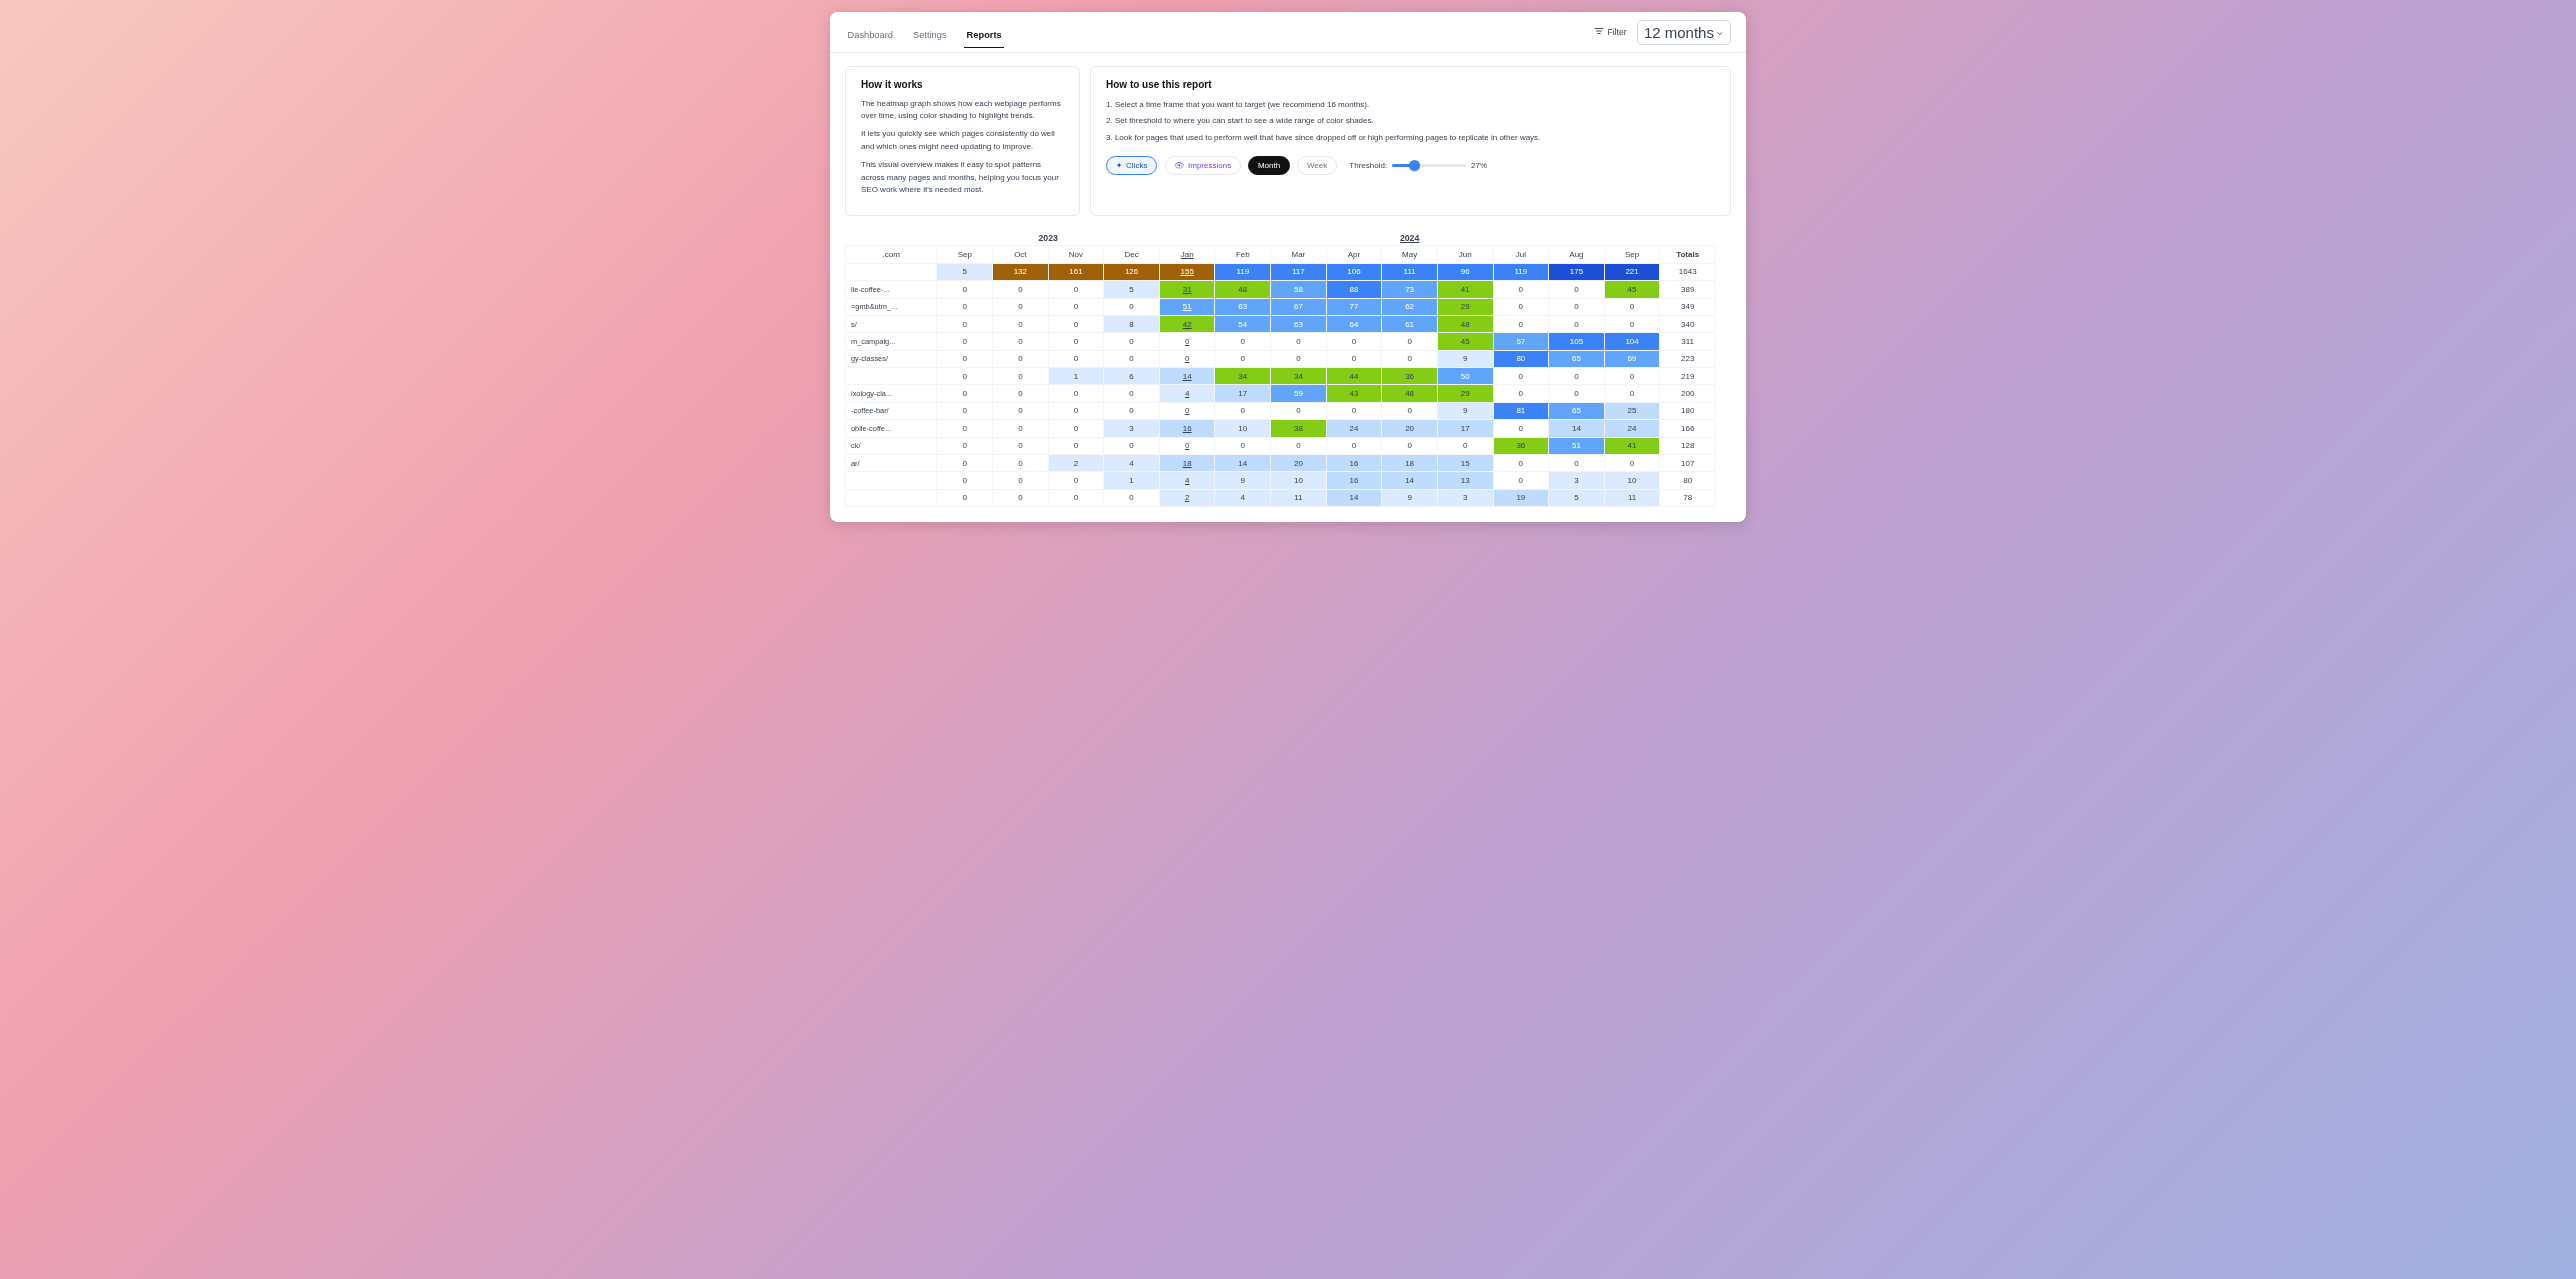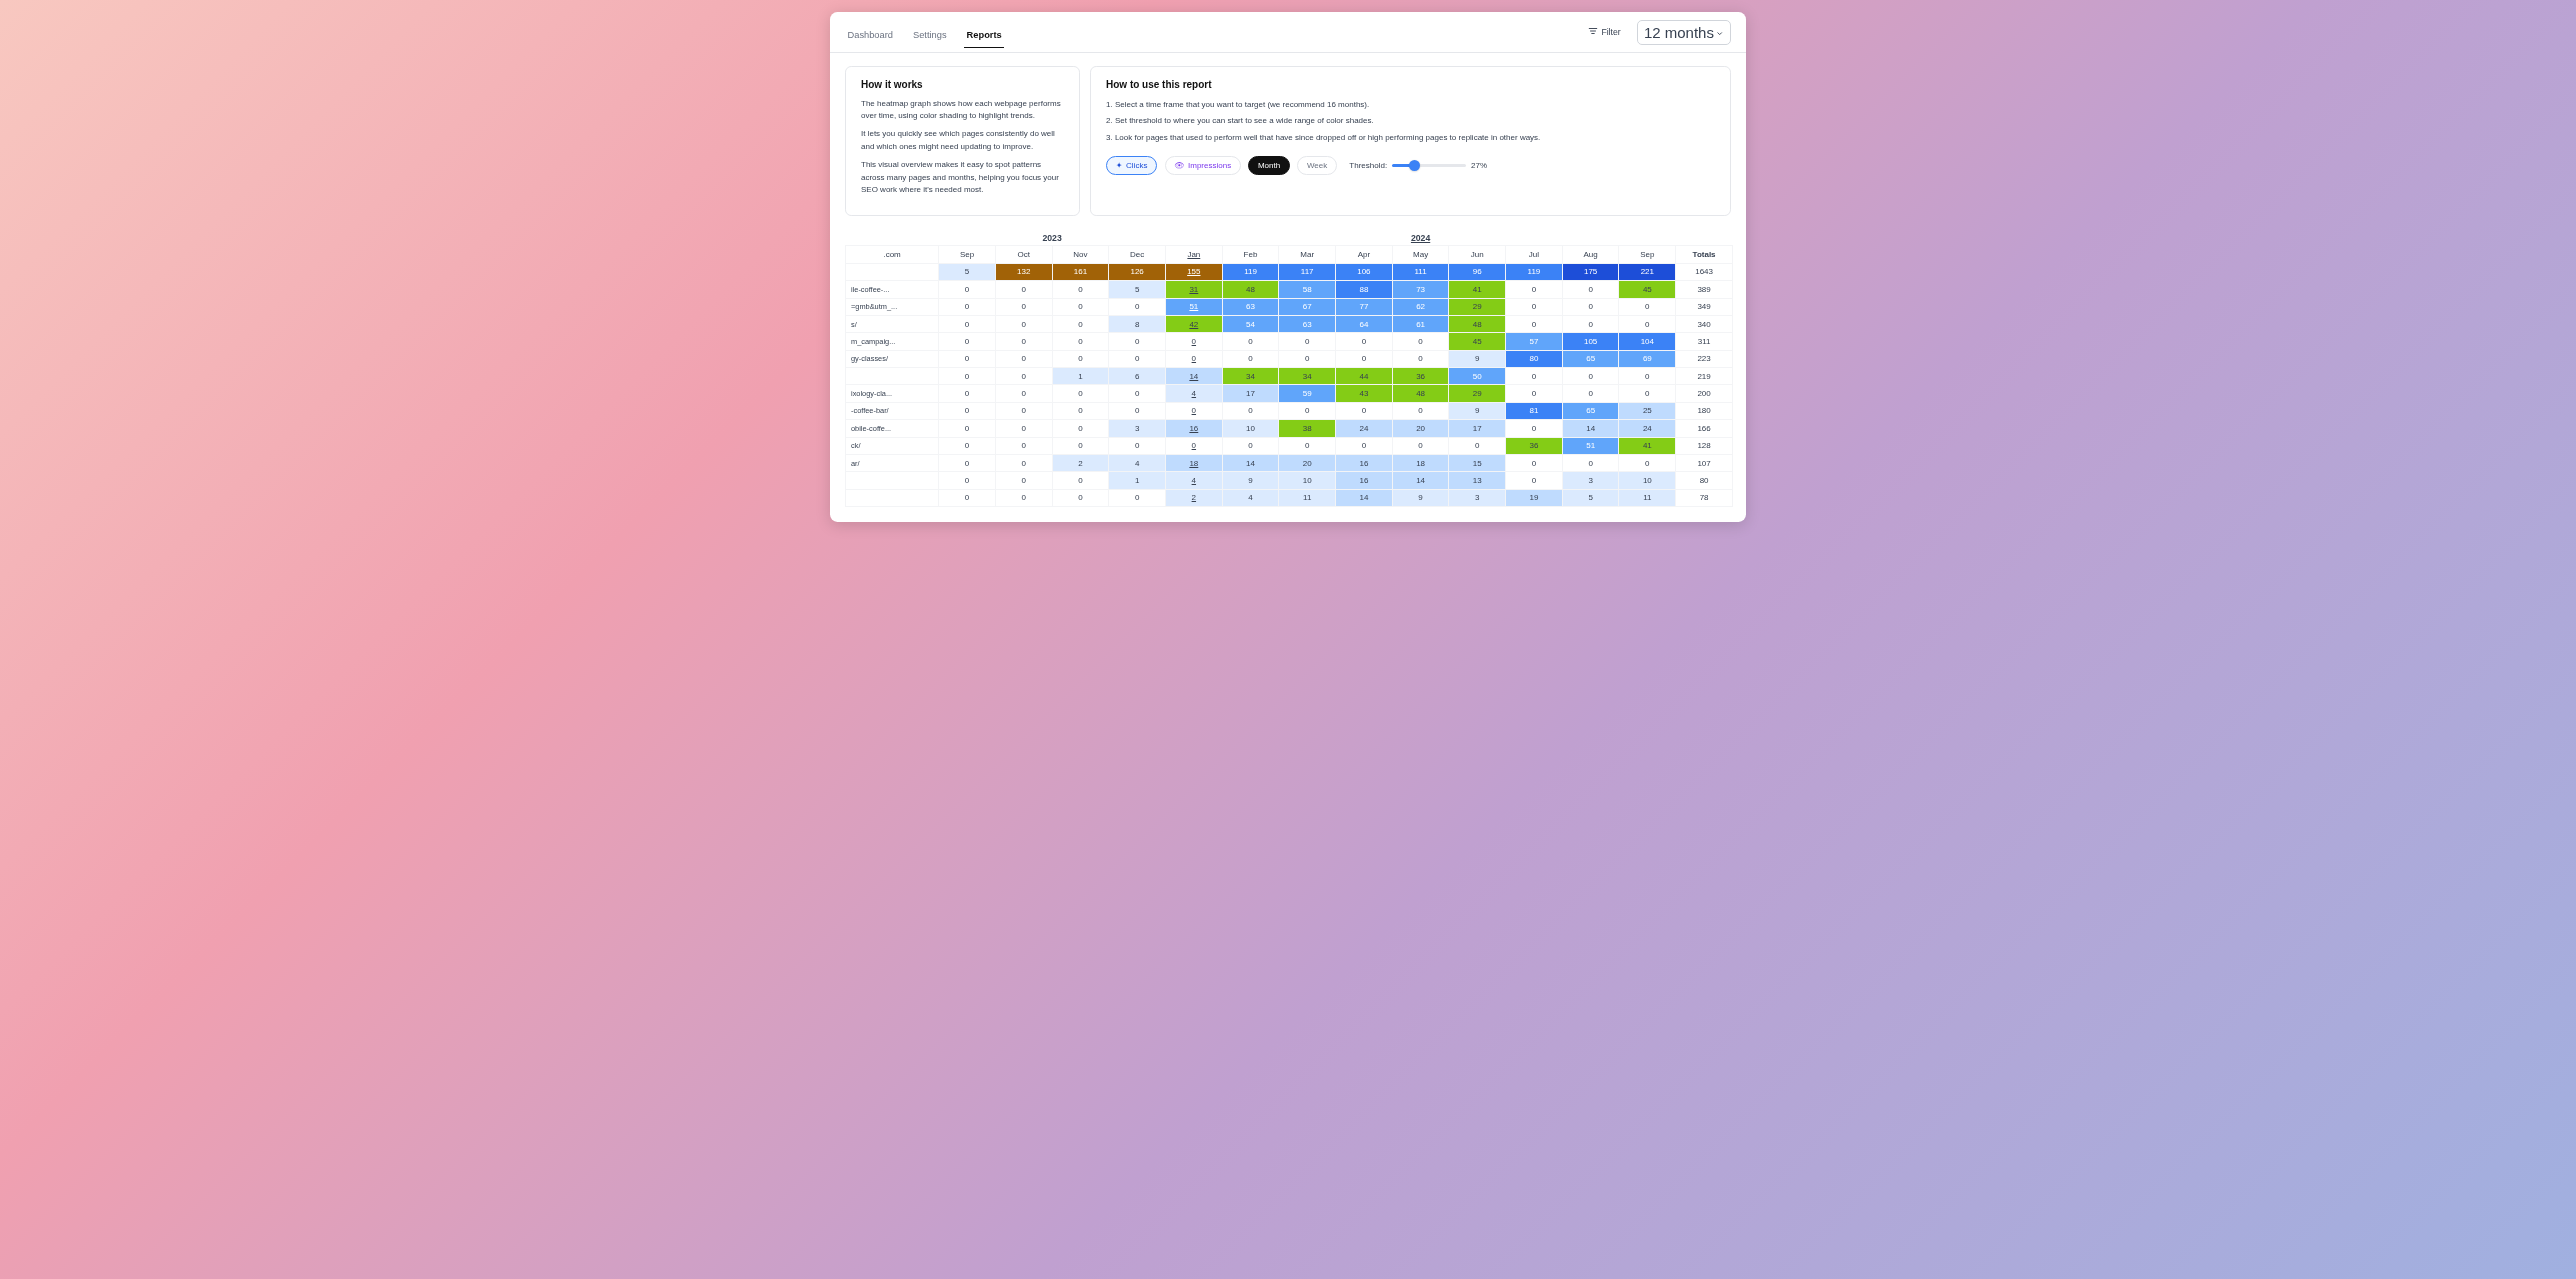--- a/index.html
+++ b/index.html
@@ -37,21 +37,21 @@
       font-size: 9.3px;
       border-bottom: 1.2px solid transparent;
     }
     .tab.active {
       color: #111;
       font-weight: 600;
       border-bottom: 1.2px solid #111;
     }
     .header-right {
       display: flex;
-      gap: 16px;
+      gap: 10px;
       padding-bottom: 7.4px;
     }
     .filter-btn {
       display: flex;
       align-items: center;
       gap: 3.7px;
       color: #374151;
       font-size: 8.7px;
       cursor: pointer;
     }
@@ -153,21 +153,21 @@
       width: 11px;
       height: 11px;
       border-radius: 50%;
       background: #3b82f6;
       cursor: pointer;
       box-shadow: 0 0.6px 1.9px rgba(0,0,0,0.2);
     }
     .threshold-value { font-size: 8px; color: #374151; }
     
     .table-container {
-      padding: 0 13px 15px 15px;
+      padding: 0 30px 15px 15px;
       overflow-x: auto;
     }
     .heatmap-table {
       width: 100%;
       border-collapse: collapse;
       font-size: 8px;
     }
     .heatmap-table th, .heatmap-table td {
       text-align: center;
       padding: 3.7px 5px;

